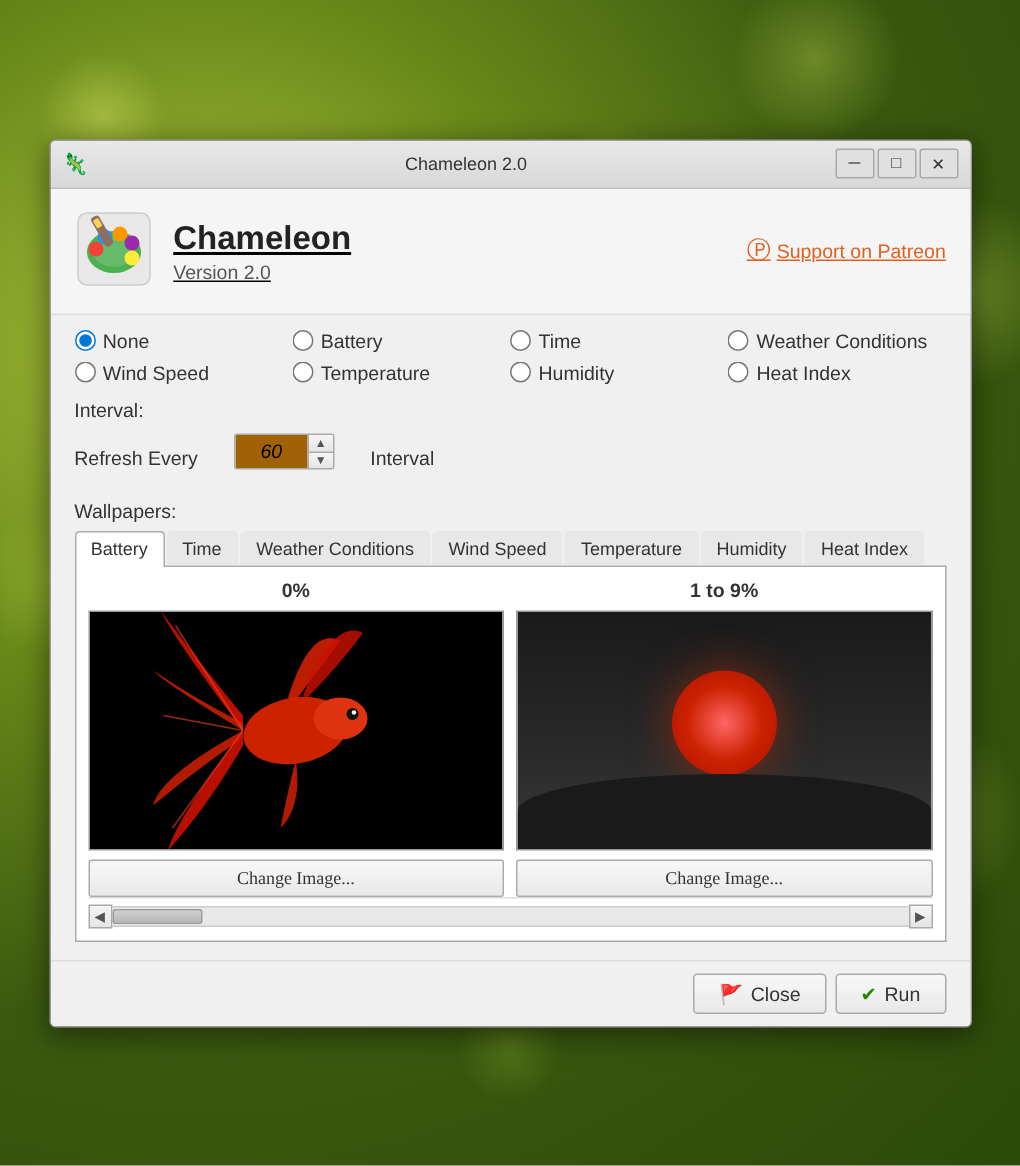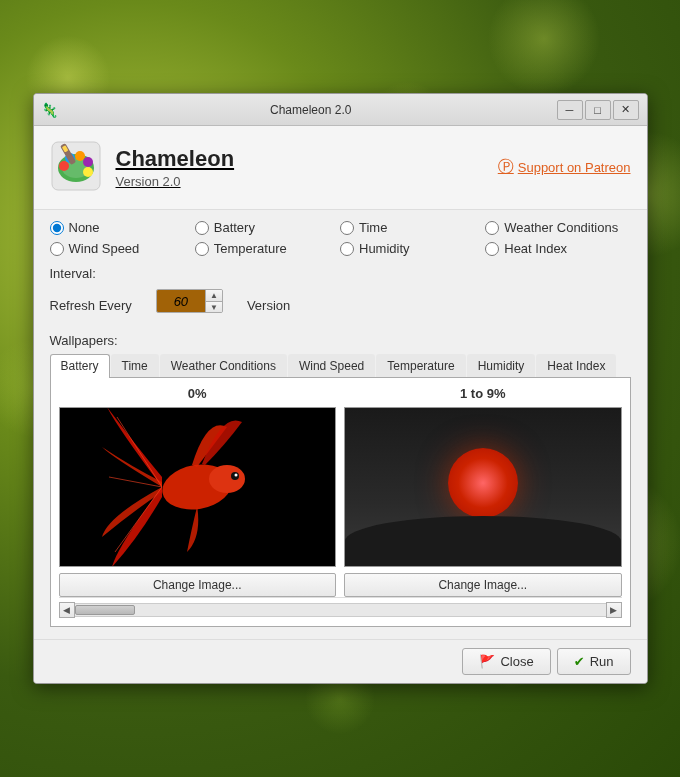--- a/index.html
+++ b/index.html
@@ -357,20 +357,21 @@
     .change-image-btn {
       width: 100%;
       padding: 4px 0;
       background: linear-gradient(to bottom, #f8f8f8, #e8e8e8);
       border: 1px solid #aaa;
       border-radius: 2px;
       font-size: 12px;
       color: #333;
       cursor: pointer;
       text-align: center;
+      font-family: Liberation Serif, serif;
     }
 
     
     .scrollbar-row {
       display: flex;
       align-items: center;
       padding: 4px 0 0;
       border-top: 1px solid #ddd;
     }
 
@@ -529,21 +530,21 @@
       <div class="section-label">Interval:</div>
       <div class="interval-row">
         <span class="interval-label-text">Refresh Every</span>
         <div class="spinner-wrapper">
           <input type="text" class="spinner-input" value="60" style="">
           <div class="spinner-buttons">
             <button class="spinner-btn">▲</button>
             <button class="spinner-btn">▼</button>
           </div>
         </div>
-        <span class="seconds-label">Version</span>
+        <span class="seconds-label">Interval</span>
       </div>
     </div>
 
     <div class="wallpapers-section">
       <div class="wallpapers-label">Wallpapers:</div>
 
       <div class="tabs-bar">
         <div class="tab active">Battery</div>
         <div class="tab">Time</div>
         <div class="tab">Weather Conditions</div>

